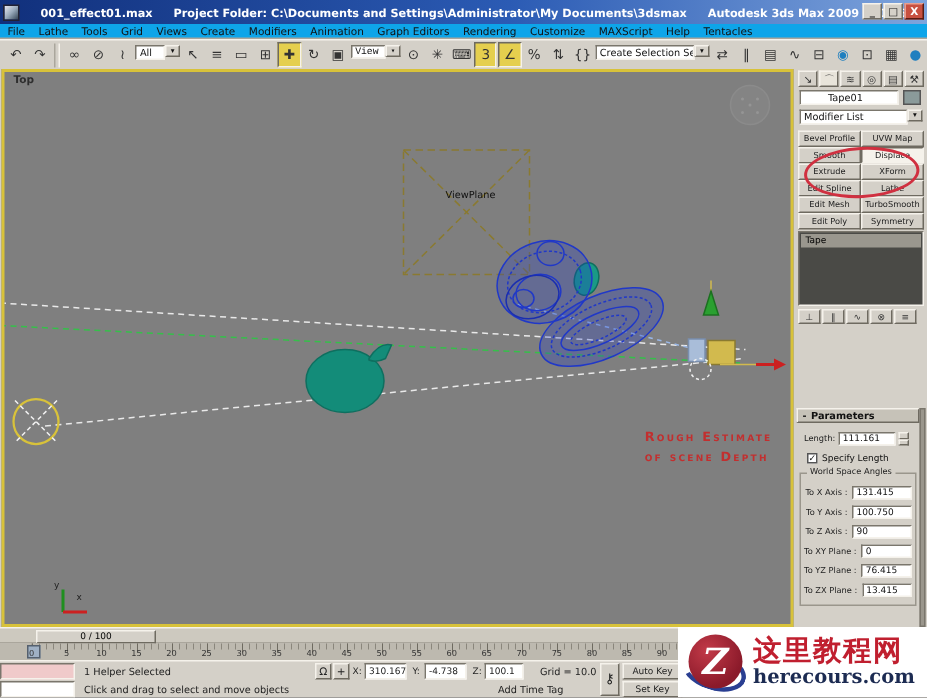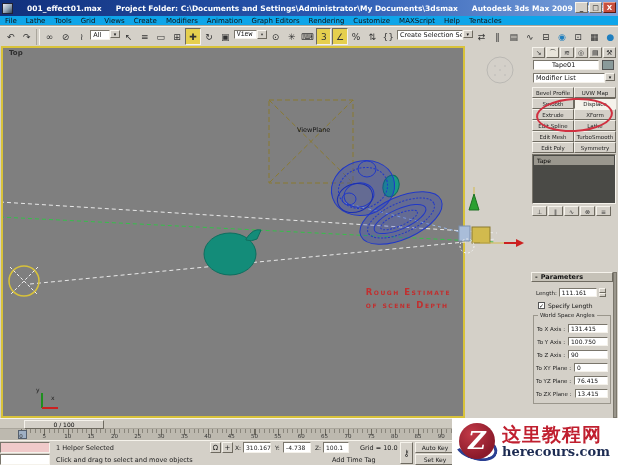--- a/index.html
+++ b/index.html
@@ -20,21 +20,21 @@
   
   #toolbar{left:0;top:26px;width:618px;height:20px;background:#d4d0c8;border-top:1px solid #f5f2eb;display:flex;align-items:center;gap:1px;padding-left:3px}
   .tbi{width:17px;height:17px;display:flex;align-items:center;justify-content:center;font-size:9px;color:#333;background:#d4d0c8;border:1px solid transparent}
   .tbi.active{background:#e5cf4e;border:1px solid;border-color:#6e6a60 #f5f2eb #f5f2eb #6e6a60}
   .tbi.colorful{color:#1f7fbf}
   .tbsep{width:4px;height:16px;border-left:1px solid #aaa69c;border-right:1px solid #f5f2eb;margin:0 1px}
   .dd{height:13px;display:flex;align-items:flex-start;font-size:6.5px;color:#111}
   .dd .ddlabel{background:#fff;border:1px solid;border-color:#7a766c #f5f2eb #f5f2eb #7a766c;display:flex;align-items:center;padding:0 2px;overflow:hidden;white-space:nowrap;flex:1}
   .dd .ddarrow{width:10px;background:#d4d0c8;border:1px solid;border-color:#f5f2eb #6e6a60 #6e6a60 #f5f2eb;font-size:5px;display:flex;align-items:center;justify-content:center}
   
-  #viewport{left:1px;top:46px;width:464px;height:372px;border:2px solid #d8c23a;background:#7f7f7f}
+  #viewport{left:1px;top:46px;width:528px;height:372px;border:2px solid #d8c23a;background:#7f7f7f}
   #vplabel{left:6px;top:1px;font-size:7px;color:#2e2e2e;font-weight:bold}
   #annotation{right:12px;top:238px;color:#c22f2f;font-weight:bold;font-size:8.5px;letter-spacing:1.5px;font-variant:small-caps;text-align:left;line-height:1.5}
   
   #cmdpanel{left:530px;top:46px;width:88px;height:391px;background:#d4d0c8;font-size:6.5px;color:#111}
   #cmdtabs{left:2px;top:1px;width:84px;height:11px;display:flex;gap:1px}
   .ctab{flex:1;height:11px;font-size:7px;display:flex;align-items:center;justify-content:center;color:#333}
   .ctab.active{background:#e8e4da}
   #objname{left:3px;top:14px;width:66px;height:10px;font-size:6.5px;display:flex;align-items:center;padding:0 18px}
   #objcolor{left:72px;top:14px;width:12px;height:10px;background:#8a9a9a;border:1px solid #555}
   #modlist{left:3px;top:27px;width:82px}

